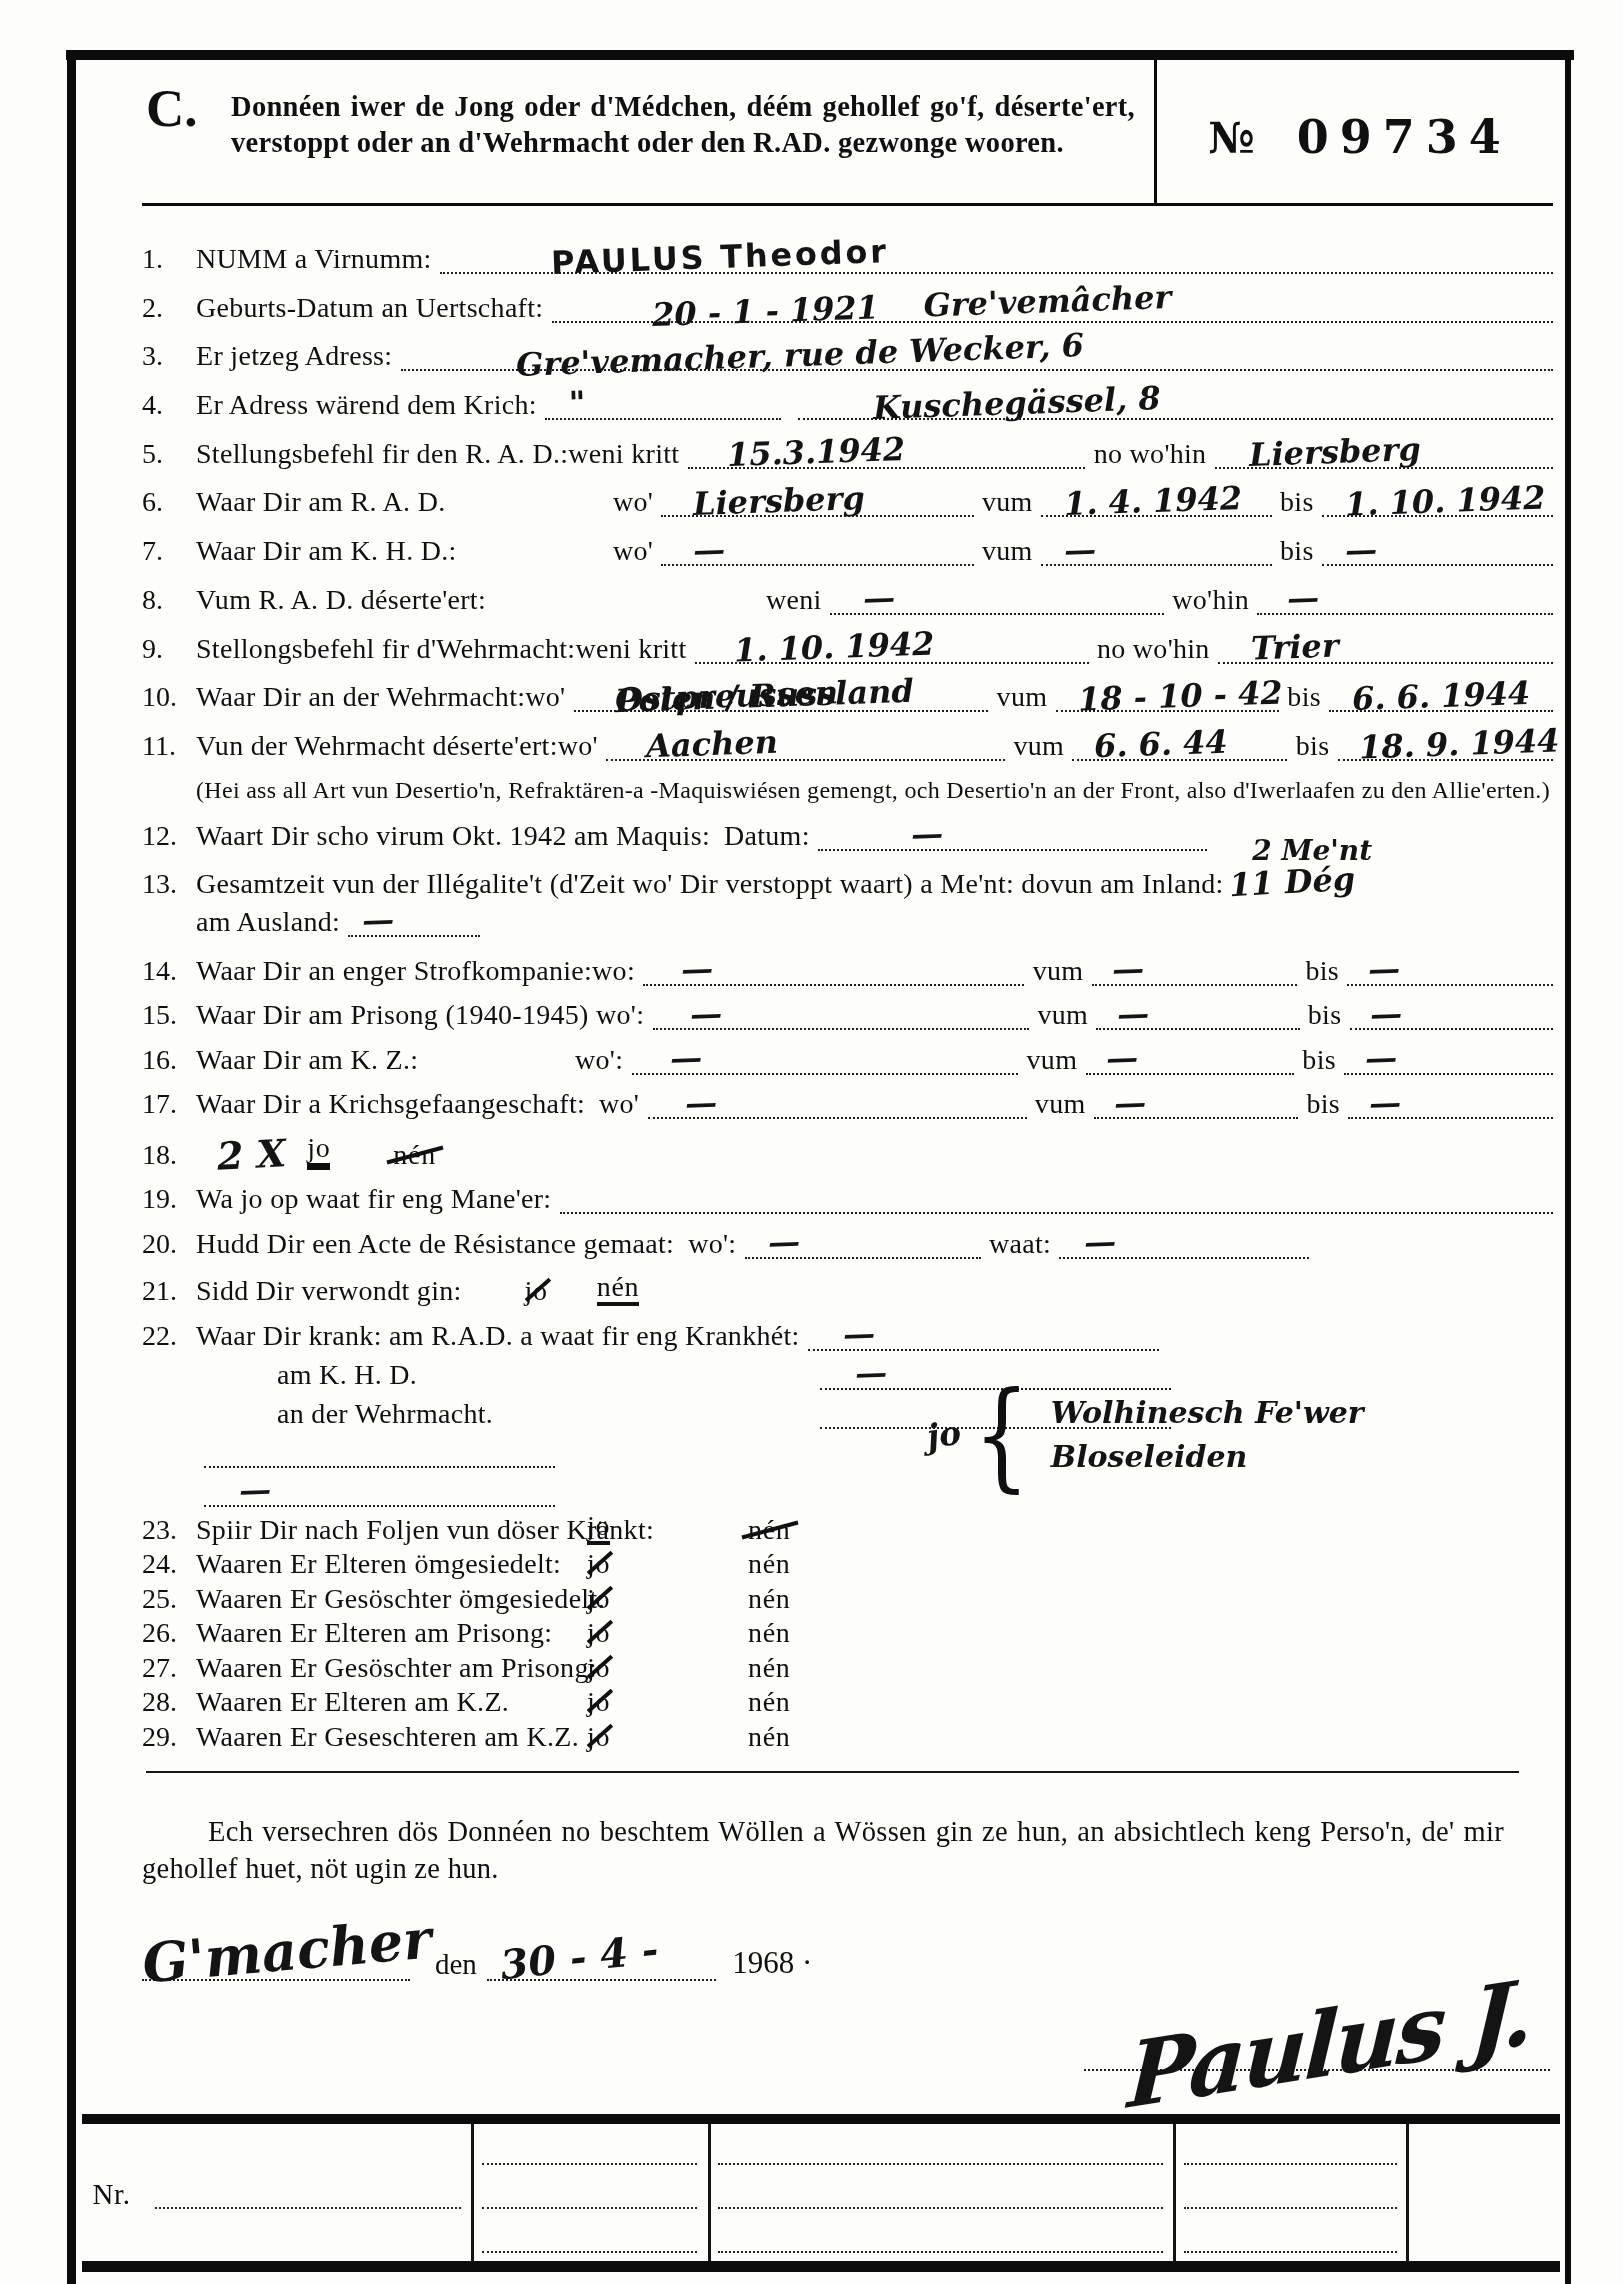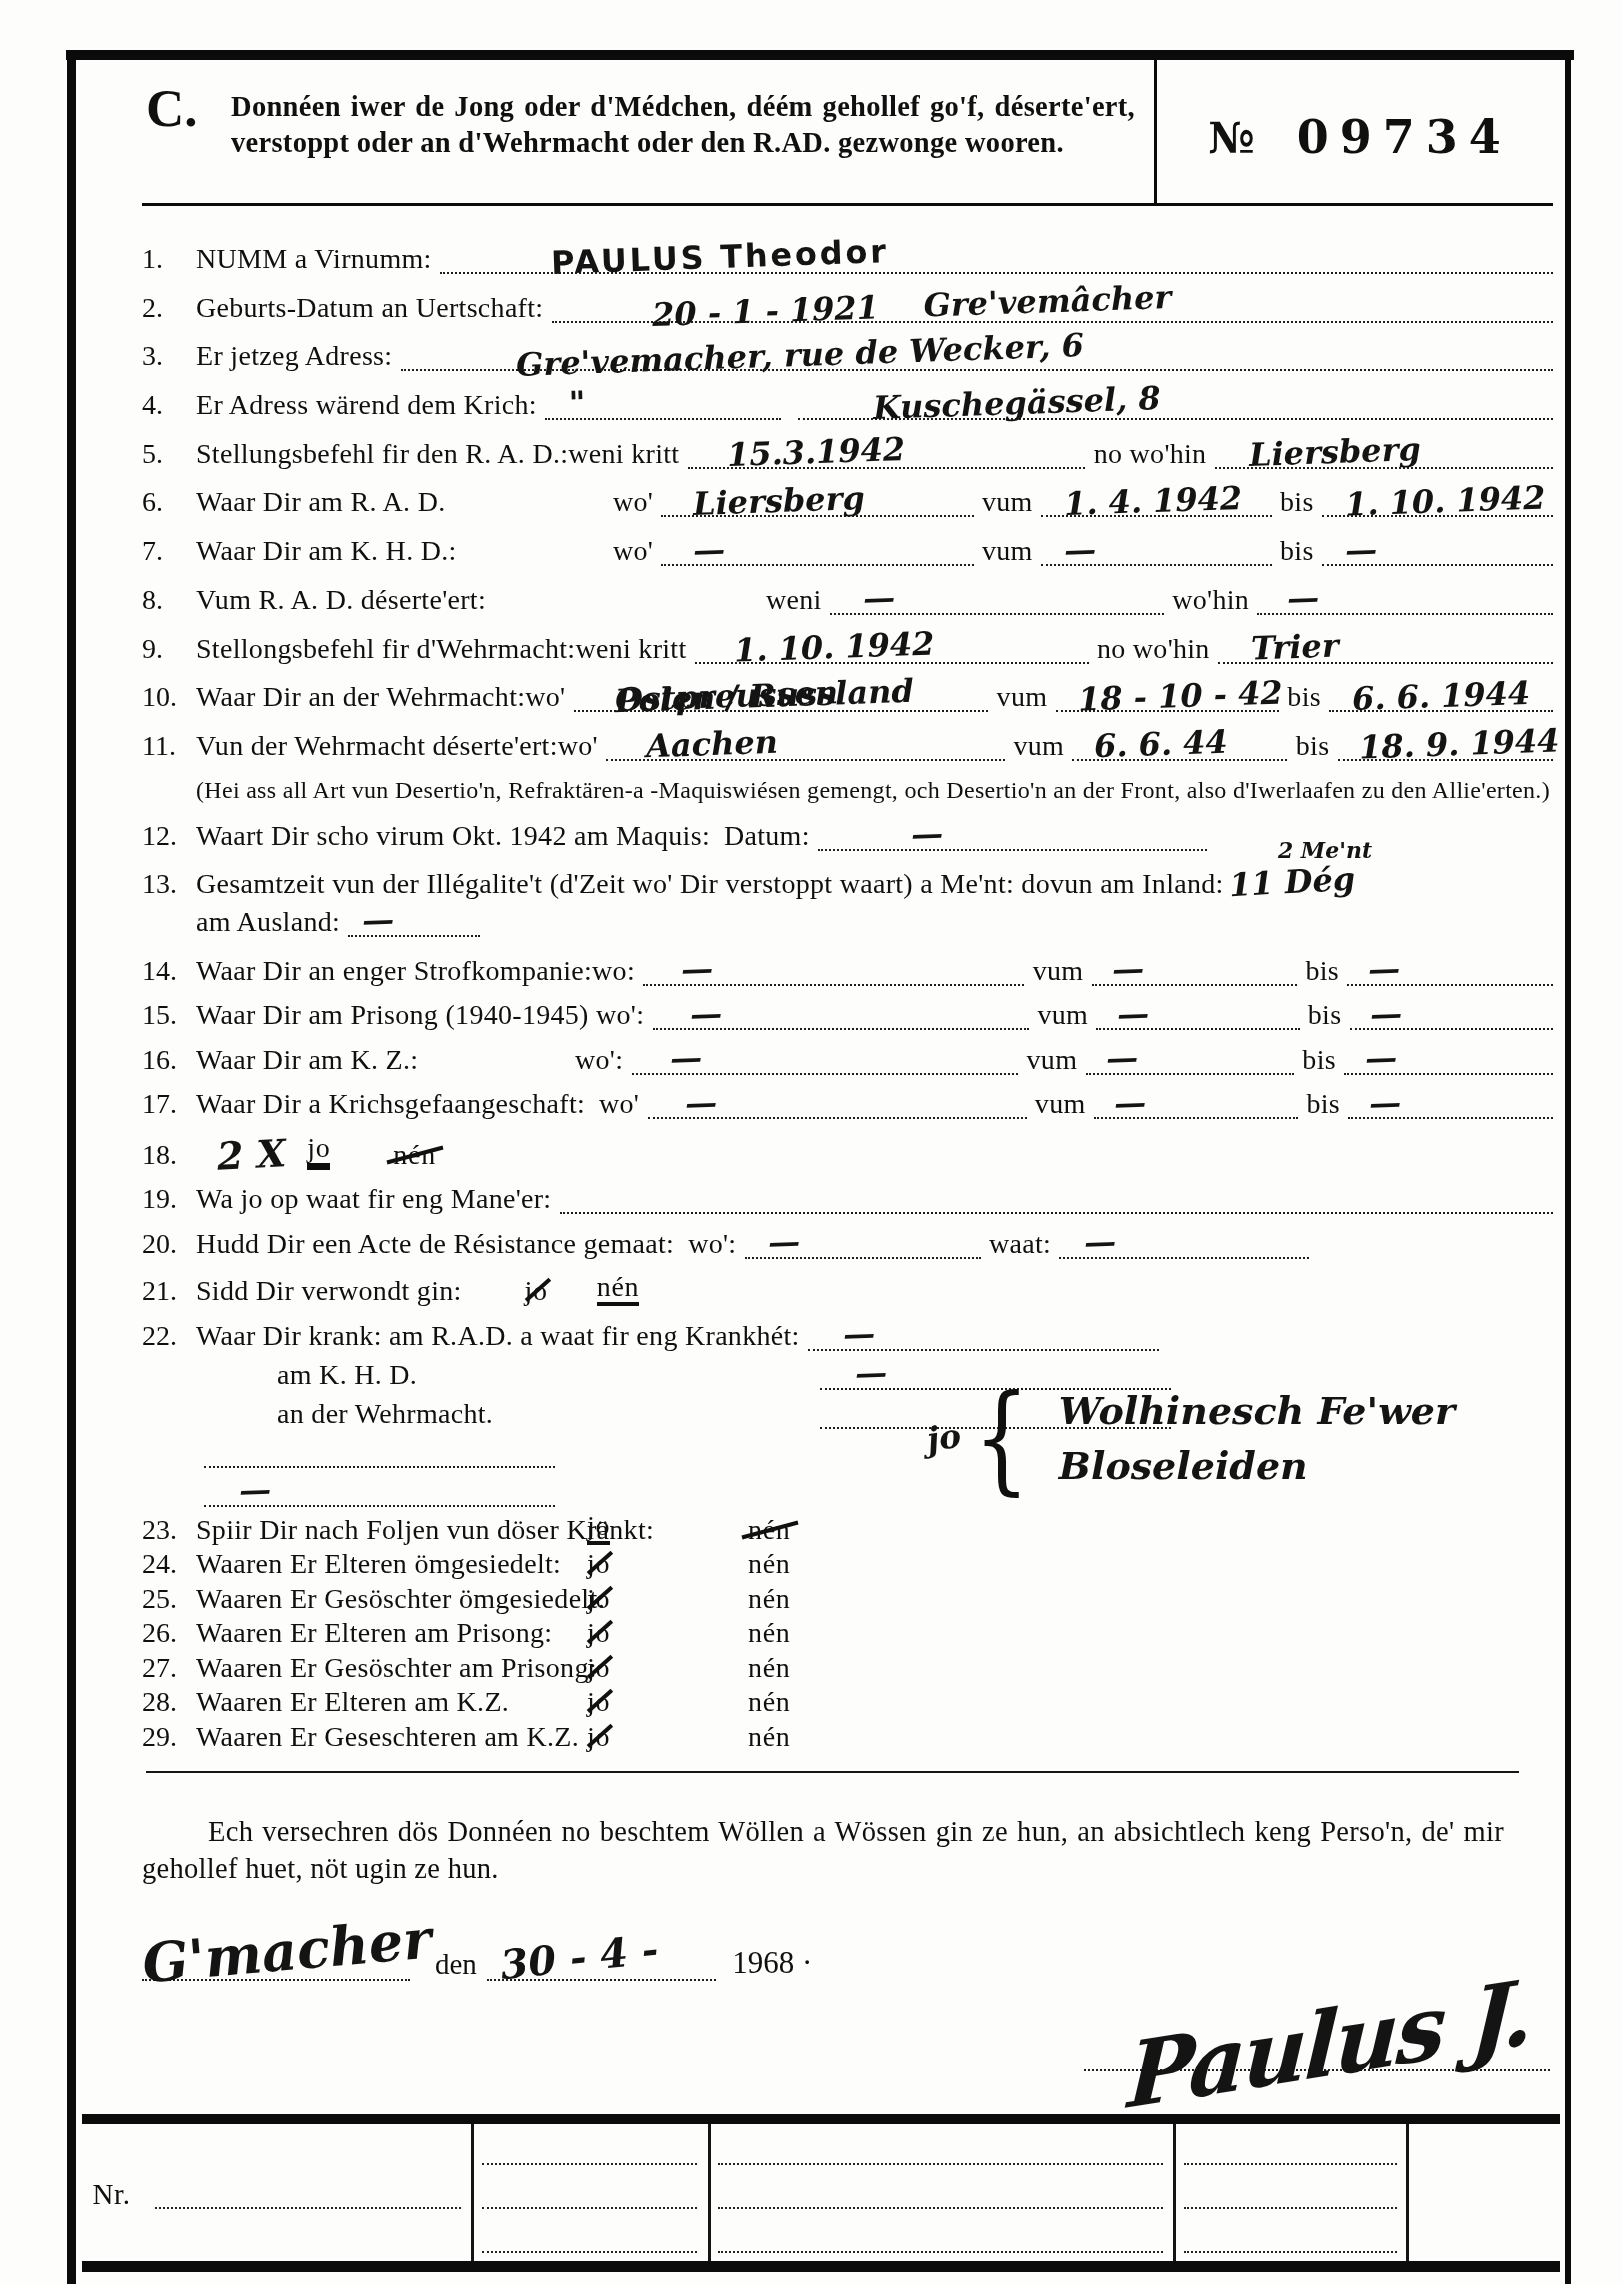--- a/index.html
+++ b/index.html
@@ -38,41 +38,41 @@
 
   
   .hw{font-family:"DejaVu Serif",serif;font-style:italic;font-weight:bold;color:#141414;white-space:nowrap}
   .fld>.hw{position:absolute;bottom:-1.4px;left:10%;font-size:32px;transform:rotate(-2deg)}
   .l0{left:2%}.l1{left:8%}.l2{left:18%}.l3{left:28%}.ctr{left:42%}
   .big{font-size:38px}
   .hw-caps{font-style:normal;font-family:"DejaVu Sans",sans-serif;letter-spacing:2.8px;font-size:31px}
   .dsh{transform:rotate(-14deg);font-size:33px}
   .sup{position:absolute;left:0;bottom:32px;font-size:23px;transform:rotate(-4deg)}
   .hw13{position:relative;display:inline-block;margin-left:5.6px}
-  .sup13{position:absolute;right:-16.7px;top:-32px;font-size:22px}
+  .sup13{position:absolute;right:-16.7px;top:-32px;font-size:28px}
   .hwin{font-size:32px;display:inline-block;transform:rotate(-3deg)}
 
   
   .jo,.nen{display:inline-block;position:relative;letter-spacing:0.7px}
   .undl{border-bottom:4.9px solid #111}
   .undl2{border-bottom:7.6px solid #0d0d0d}
   .strike-n::after{content:"";position:absolute;left:-7px;right:-8.3px;top:46%;border-top:4.2px solid #111;transform:rotate(-15deg)}
   .slash::after{content:"";position:absolute;left:-2.8px;right:-5.6px;top:42%;border-top:4.2px solid #111;transform:rotate(-42deg)}
   .cjo{position:absolute;left:445px;bottom:0}
   .cnen{position:absolute;left:606px;bottom:0}
   .m20{margin-left:14px}.m30{margin-left:21px}.m70{margin-left:49px}.m90{margin-left:63px}
 
   .note{margin:-2.8px 0 14px 54px;font-size:24px;line-height:1.25;white-space:normal;letter-spacing:0.3px}
 
   
   .r22wrap{position:relative}
   .ann{position:absolute;left:785px;top:64px;display:flex;align-items:center;z-index:2}
   .ann-jo{font-size:33px;margin-right:2.8px;transform:rotate(-8deg)}
   .ann-brace{font-size:118px;font-weight:normal;font-family:"DejaVu Serif",serif;line-height:104px;transform:scaleX(.75)}
-  .ann-lines{display:flex;flex-direction:column;font-size:38px;line-height:1.45;margin-left:20px}
+  .ann-lines{display:flex;flex-direction:column;font-size:30px;line-height:1.45;margin-left:12px}
 
   
   .decl{position:absolute;left:142px;top:1813px;width:1362px;font-size:28.5px;line-height:1.3;
         text-align:justify;text-indent:66px;letter-spacing:0.3px;white-space:normal}
   .sigrow{position:absolute;left:142px;top:1939px;width:945px;display:flex;align-items:flex-end;font-size:29px}
   .plc{flex:0 0 268px;position:relative;border-bottom:2.1px dotted #1c1c1c;height:42px}
   .plc>.hw{position:absolute;bottom:-4.2px;left:0;font-size:54px;transform:rotate(-5deg)}
   .dte{flex:0 0 229px;position:relative;border-bottom:2.1px dotted #1c1c1c;height:42px;margin:0 9.7px}
   .dte>.hw{position:absolute;bottom:-1.4px;left:6%;font-size:40px;transform:rotate(-6deg)}
   .den{margin-left:25px}

